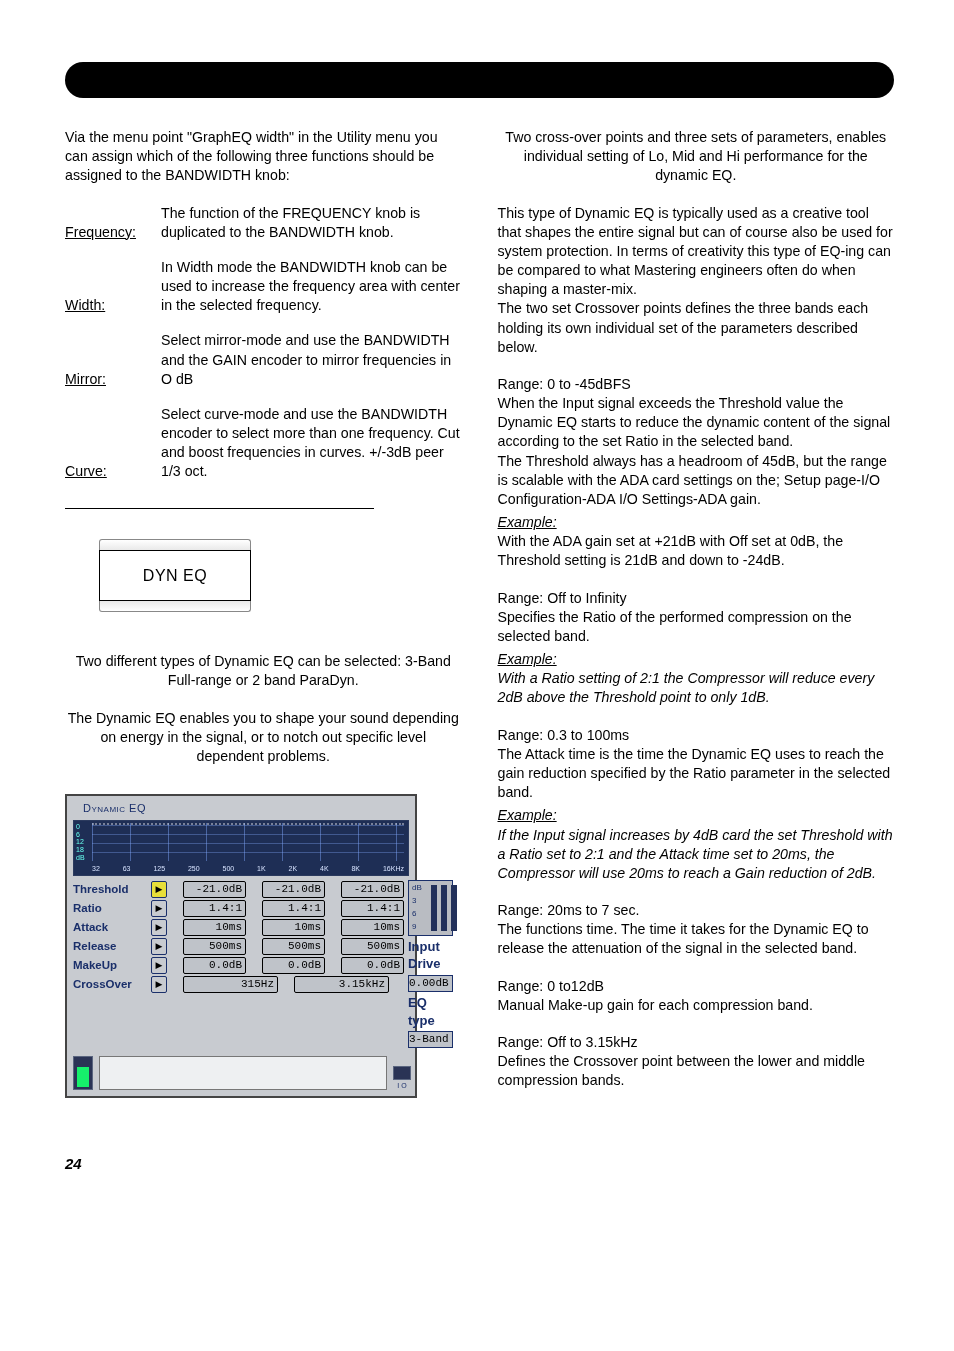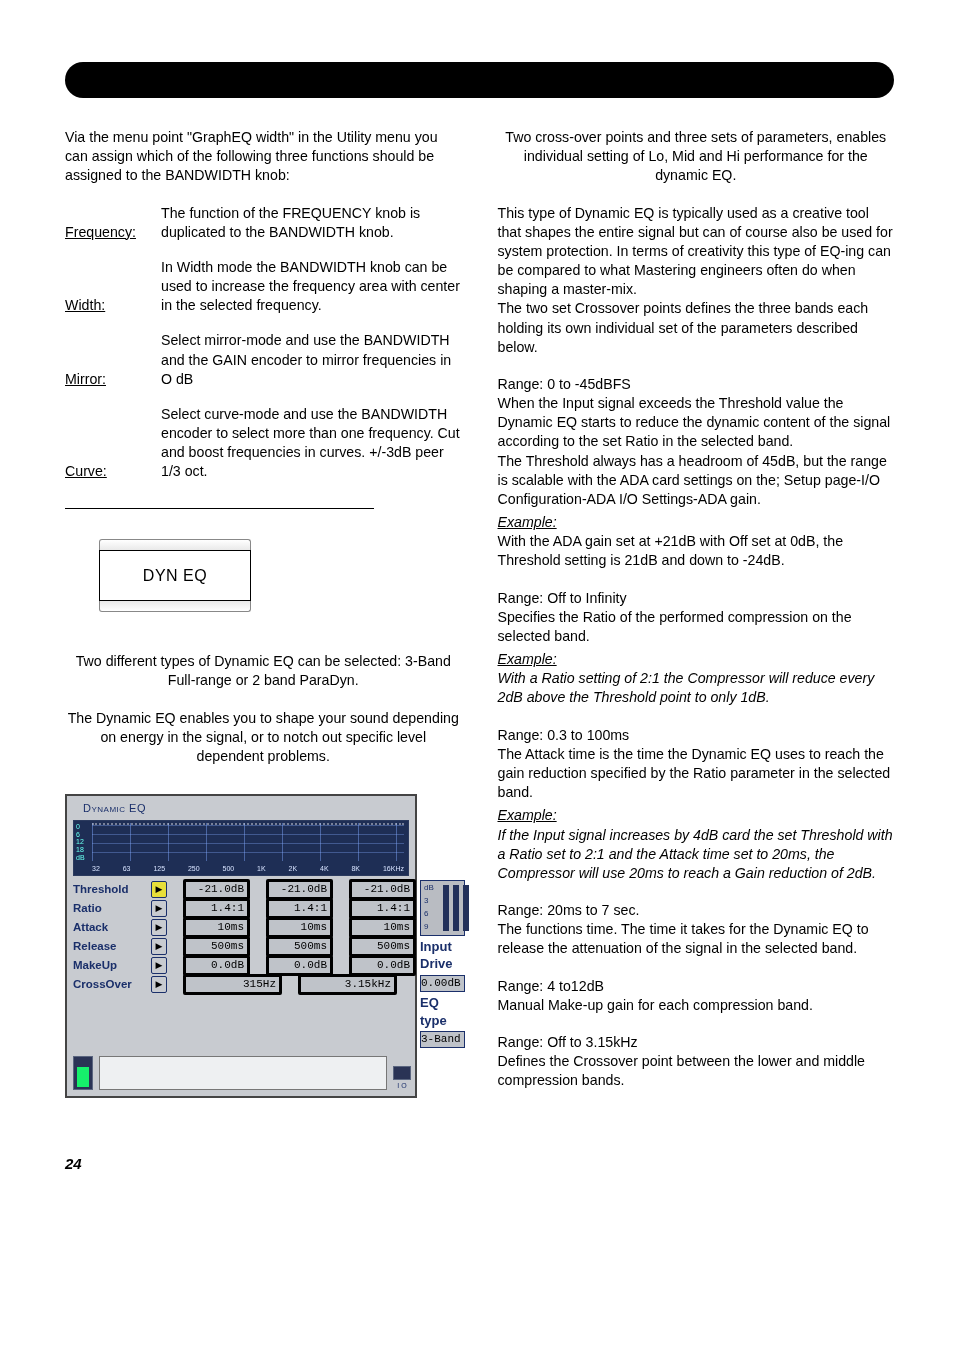--- a/index.html
+++ b/index.html
@@ -140,21 +140,21 @@
     width:14px; height:15px;
     border:1px solid #1a2f6a;
     border-radius:2px;
     background:#c8cbd0;
     display:flex; align-items:center; justify-content:center;
     font-size:9px; line-height:1;
   }
   .tri.active { background:#e8df3a; }
   .cell {
     width:58px; height:15px;
-    border:3px solid #000000;
+    border:1px solid #000000;
     border-radius:2px;
     background:#bfc3c9;
     font-family: "Courier New", monospace;
     font-size:11px;
     text-align:right;
     padding-right:3px;
     color:#000;
     line-height:15px;
   }
   .cell.wide { width: 90px; }
@@ -395,21 +395,21 @@
         <div class="r-ital r-und r-head">Example:</div>
         <div class="r-ital">If the Input signal increases by 4dB card the set Threshold with a Ratio set to 2:1 and the Attack time set to 20ms, the Compressor will use 20ms to reach a Gain reduction of 2dB.</div>
       </div>
 
       <div class="block">
         <div>Range: 20ms to 7 sec.</div>
         <div>The functions time. The time it takes for the Dynamic EQ to release the attenuation of the signal in the selected band.</div>
       </div>
 
       <div class="block">
-        <div>Range: 4 to12dB</div>
+        <div>Range: 0 to12dB</div>
         <div>Manual Make-up gain for each compression band.</div>
       </div>
 
       <div class="block">
         <div>Range: Off to 3.15kHz</div>
         <div>Defines the Crossover point between the lower and middle compression bands.</div>
       </div>
     </div>
   </div>
 

